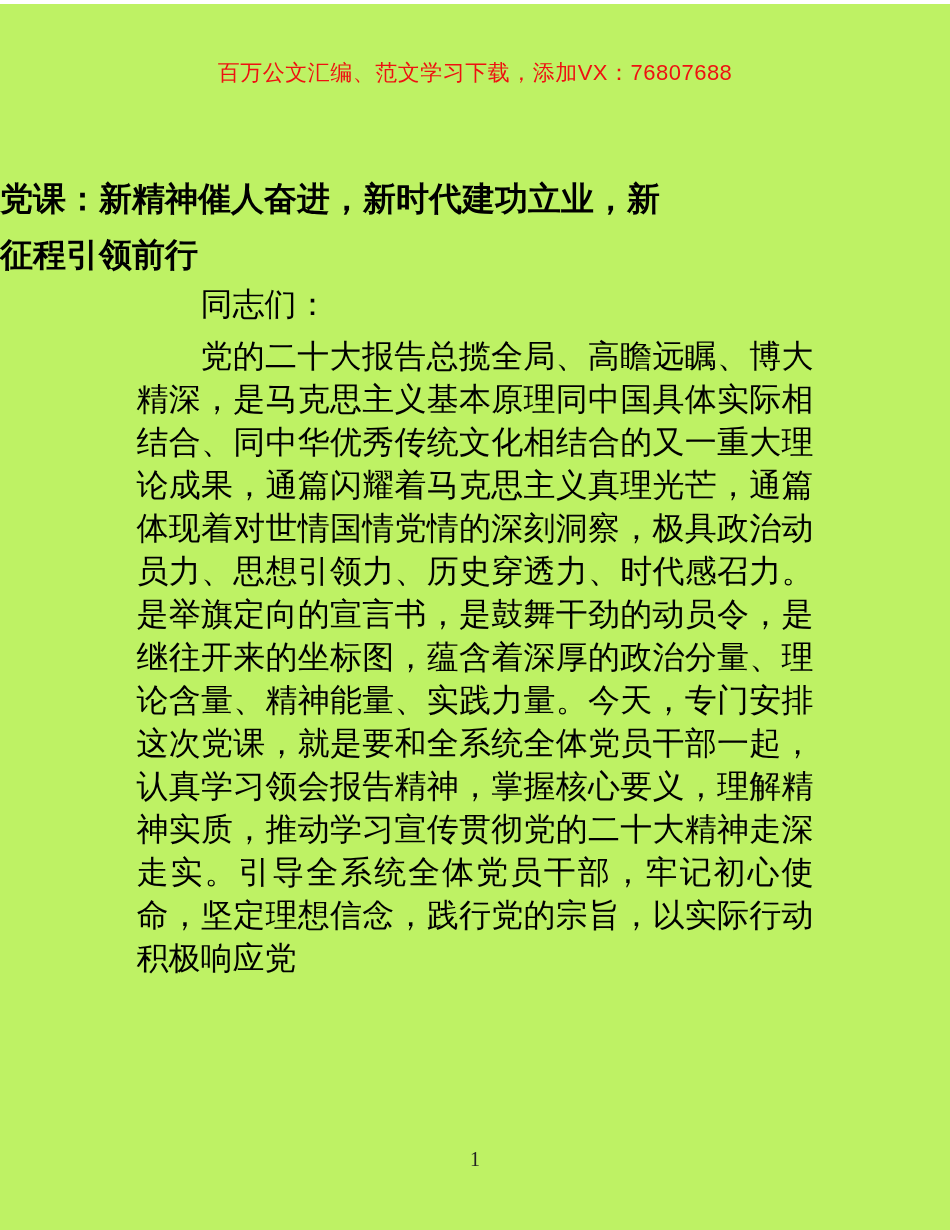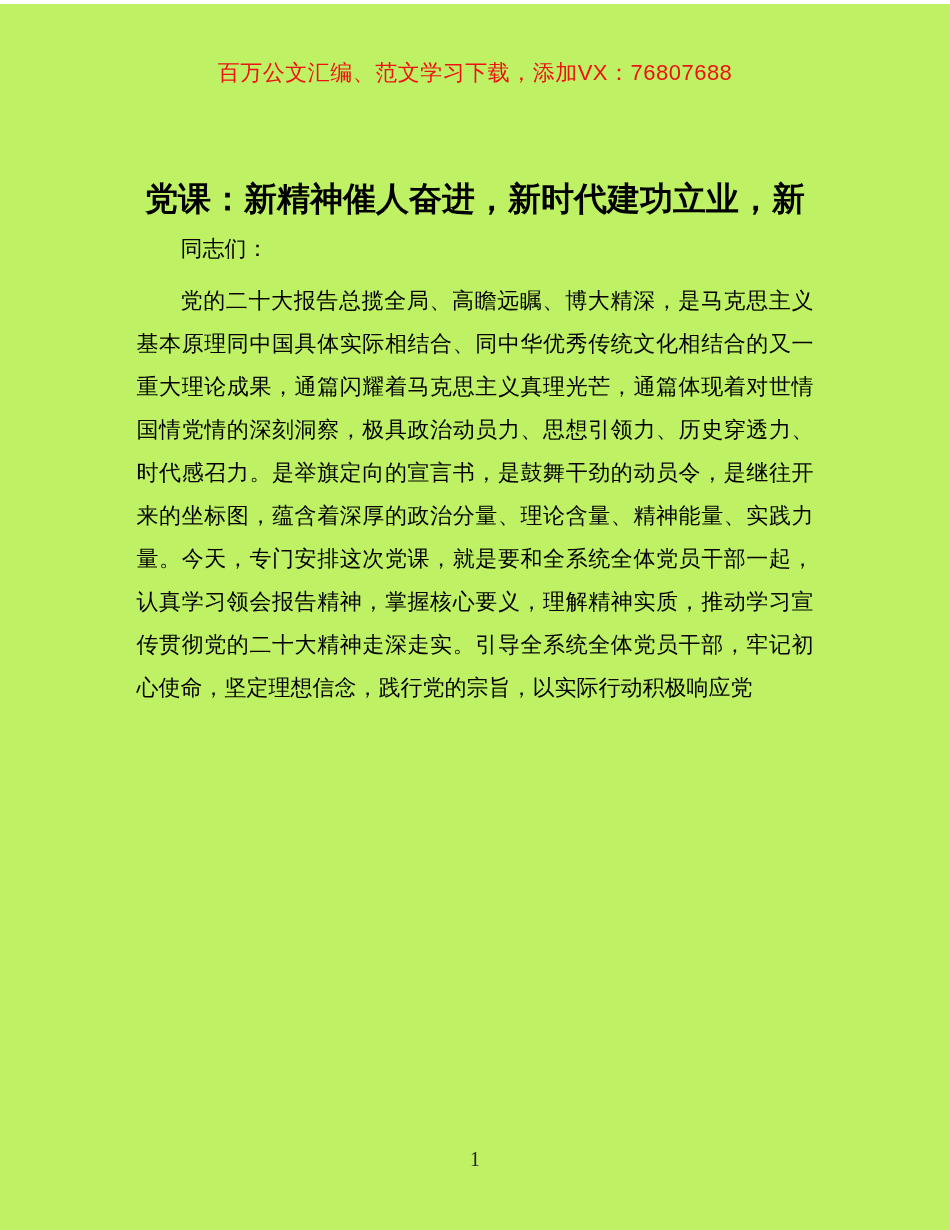--- a/index.html
+++ b/index.html
@@ -20,30 +20,29 @@
   .promo-header {
     padding-top: 55px;
     text-align: center;
     font-size: 22px;
     line-height: 28px;
     color: #ee1111;
     letter-spacing: 0.5px;
   }
   .title-block {
     margin-top: 84px;
-    text-align: center;
     font-weight: 700;
     font-size: 33px;
     line-height: 56px;
     color: #000000;
   }
   .body-block {
     width: 677px;
     margin: 0 auto;
-    font-size: 22px;
+    font-size: 32px;
     line-height: 43px;
     text-align: justify;
     color: #000000;
   }
   .body-block p {
     margin: 0 0 9px 0;
     text-indent: 2em;
     word-break: break-all;
   }
   .page-number {
@@ -60,20 +59,21 @@
 </style>
 </head>
 <body>
 
 <div class="page">
 
   <div class="promo-header">百万公文汇编、范文学习下载，添加VX：76807688</div>
 
   <div class="title-block">
     <div>党课：新精神催人奋进，新时代建功立业，新</div>
+    <div>征程引领前行</div>
   </div>
 
   <div class="body-block">
     <p>同志们：</p>
     <p>党的二十大报告总揽全局、高瞻远瞩、博大精深，是马克思主义基本原理同中国具体实际相结合、同中华优秀传统文化相结合的又一重大理论成果，通篇闪耀着马克思主义真理光芒，通篇体现着对世情国情党情的深刻洞察，极具政治动员力、思想引领力、历史穿透力、时代感召力。是举旗定向的宣言书，是鼓舞干劲的动员令，是继往开来的坐标图，蕴含着深厚的政治分量、理论含量、精神能量、实践力量。今天，专门安排这次党课，就是要和全系统全体党员干部一起，认真学习领会报告精神，掌握核心要义，理解精神实质，推动学习宣传贯彻党的二十大精神走深走实。引导全系统全体党员干部，牢记初心使命，坚定理想信念，践行党的宗旨，以实际行动积极响应党</p>
   </div>
 
   <div class="page-number">1</div>
 
 </div>

